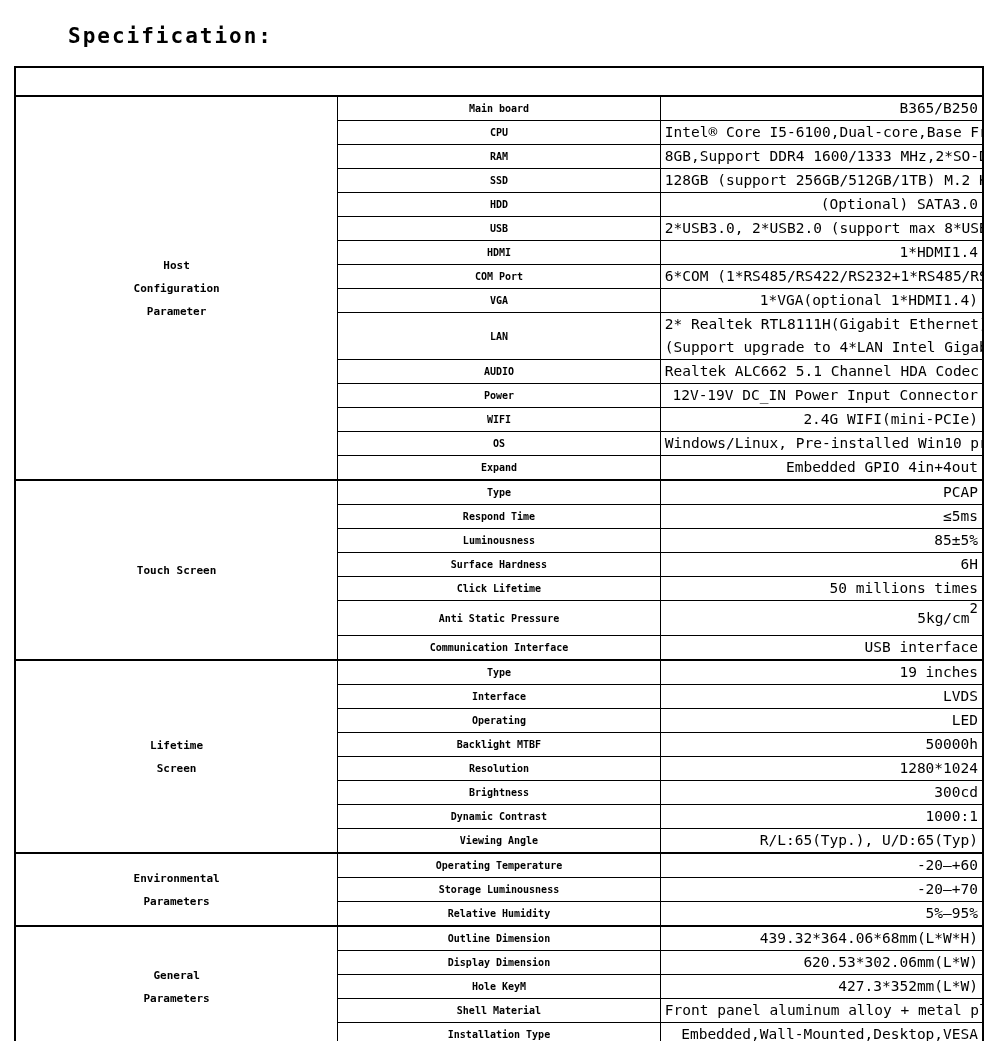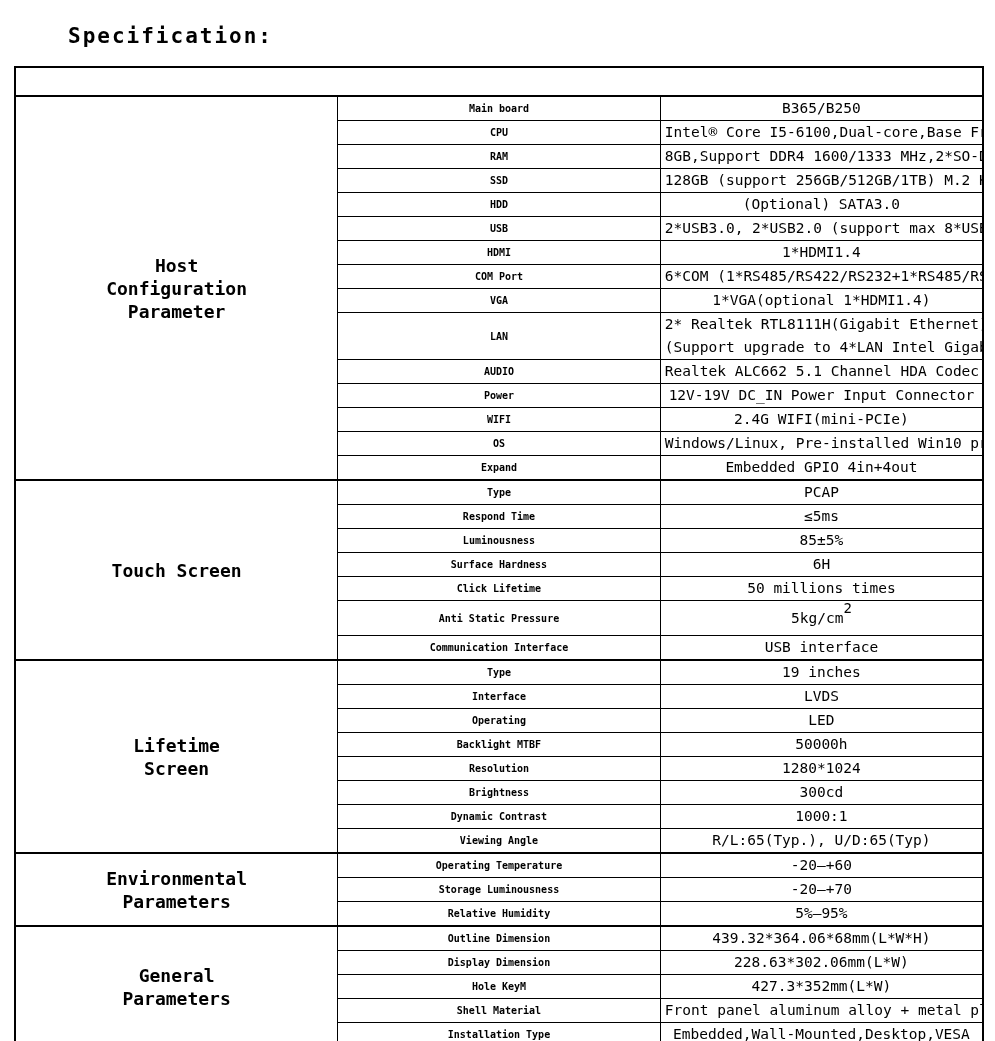--- a/index.html
+++ b/index.html
@@ -42,23 +42,23 @@
     line-height: 23px;
     text-align: center;
     overflow: hidden;
   }
   tr.empty-header-row td {
     height: 27px;
   }
   tr.section-start td {
     border-top: 2px solid #000000;
   }
-  td.col-cat  { width: 136px; font-weight: bold; font-size: 18px; }
+  td.col-cat  { width: 136px; font-weight: bold; font-size: 11px; }
   td.col-param{ width: 270px; font-weight: bold; font-size: 10px; white-space: nowrap; }
-  td.col-value{ font-size: 14.5px; font-weight: normal; white-space: nowrap; }
+  td.col-value{ font-size: 14.5px; font-weight: normal; white-space: nowrap; text-align: right; }
   td.col-cat .cat-line { line-height: 23px; }
   td.col-value .value-line { line-height: 23px; }
   tr.sup-row td { height: 34px; }
   td.col-value sup.val-sup {
     font-size: 14px;
     position: relative;
     top: -4px;
     line-height: 0;
   }
 </style>
@@ -226,21 +226,21 @@
       <tr class="section-start">
         <td class="col-cat" rowspan="5">
           <div class="cat-line">General</div>
           <div class="cat-line">Parameters</div>
         </td>
         <td class="col-param">Outline Dimension</td>
         <td class="col-value">439.32*364.06*68mm(L*W*H)</td>
       </tr>
       <tr>
         <td class="col-param">Display Dimension</td>
-        <td class="col-value">228.63*302.06mm(L*W)</td>
+        <td class="col-value">620.53*302.06mm(L*W)</td>
       </tr>
       <tr>
         <td class="col-param">Hole KeyM</td>
         <td class="col-value">427.3*352mm(L*W)</td>
       </tr>
       <tr>
         <td class="col-param">Shell Material</td>
         <td class="col-value">Front panel aluminum alloy + metal plate back cover</td>
       </tr>
       <tr>

